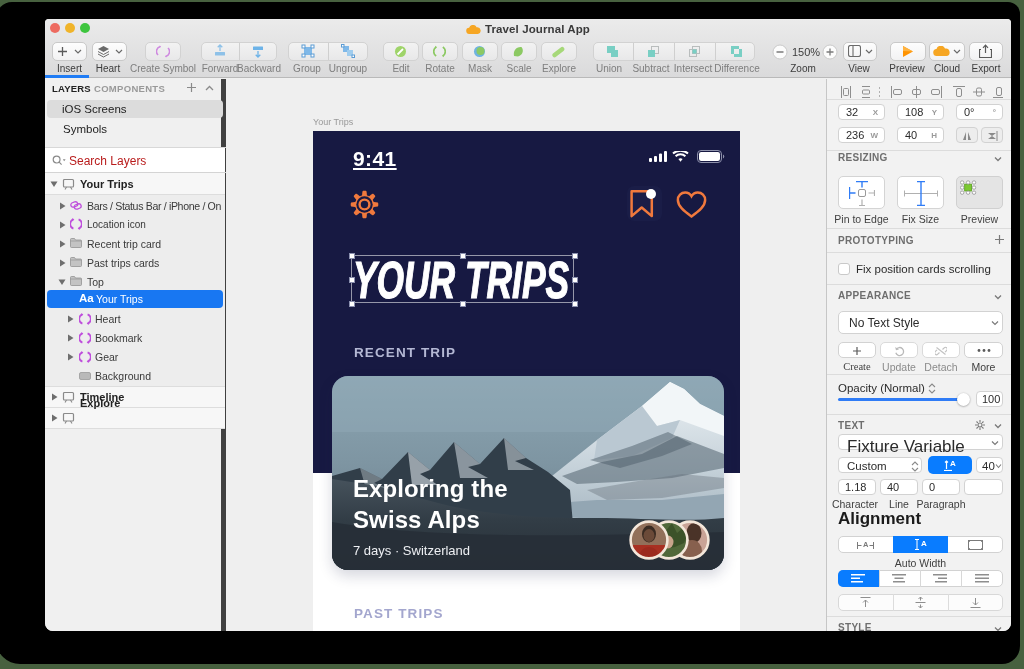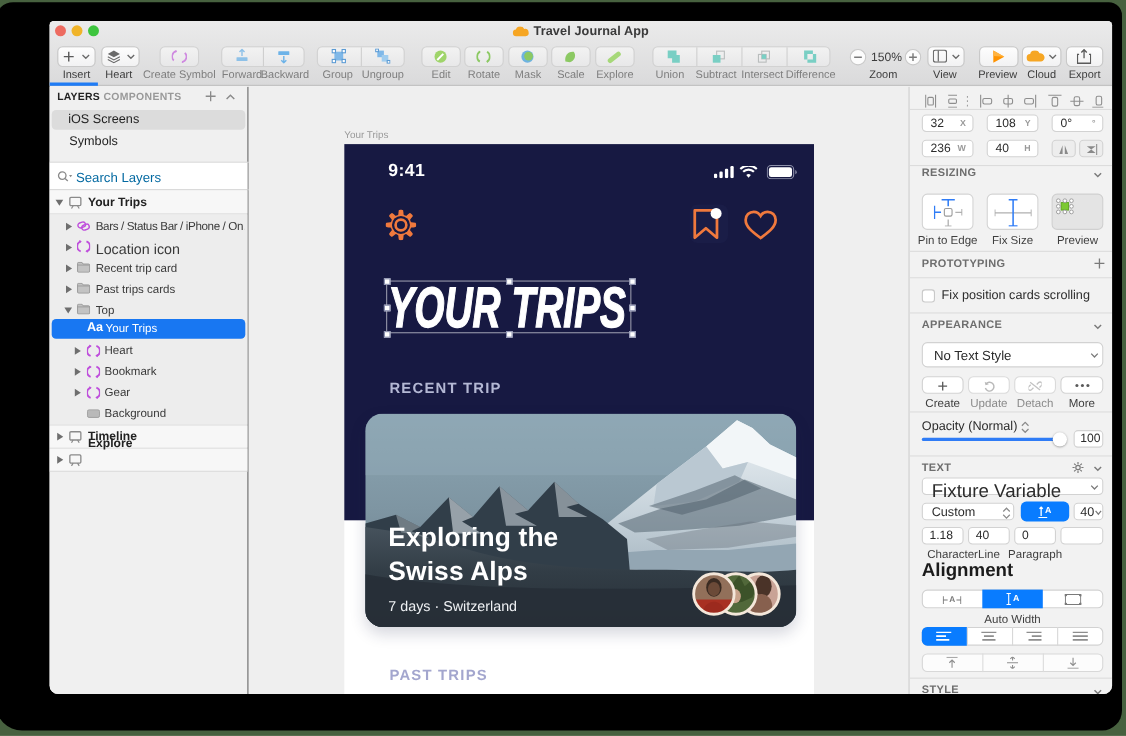--- a/index.html
+++ b/index.html
@@ -12,21 +12,21 @@
 #chrome { position:absolute; left:0; top:0; width:966px; height:59px; background:linear-gradient(#ebebeb,#dadadb); border-bottom:1px solid #b9b9b9; }
 .tl { position:absolute; top:4px; width:10px; height:10px; border-radius:50%; }
 #title { position:absolute; top:4px; left:0; width:966px; text-align:center; font-size:11.5px; color:#3a3a3a; font-weight:700; letter-spacing:0.1px; }
 .tbtn { position:absolute; top:23px; height:19px; background:linear-gradient(#fdfdfd,#f2f2f3); border:1px solid #c9c9c9; border-radius:5px; }
 .tbtn.dis { background:linear-gradient(#f2f2f2,#e8e8e9); border-color:#d2d2d2; }
 .tlabel { position:absolute; top:44px; font-size:10px; color:#7e7e7e; text-align:center; transform:translateX(-50%); white-space:nowrap; }
 .tlabel.on { color:#3c3c3c; }
 .tsep { position:absolute; top:24px; height:17px; width:1px; background:#cfcfcf; }
 #insert-line { position:absolute; left:0px; top:56px; width:44px; height:3px; background:#1f7cf5; z-index:5; }
 
-#sidebar { position:absolute; left:0; top:60px; width:181px; height:552px; background:#f0f0f0; border-right:1px solid #404040; }
+#sidebar { position:absolute; left:0; top:60px; width:181px; height:552px; background:#f0f0f0; border-right:5px solid #404040; }
 #canvas { position:absolute; left:181px; top:60px; width:601px; height:552px; overflow:hidden; background:#efefef; }
 #panel { position:absolute; left:782px; top:60px; width:184px; height:552px; background:#f2f2f2; }
 #panel-border { position:absolute; left:781px; top:60px; width:1px; height:552px; background:#c6c6c6; }
 .hdr { font-size:10px; font-weight:700; color:#6e6e6e; letter-spacing:0.3px; position:absolute; }
 .chev { position:absolute; width:8px; height:8px; }
 .div { position:absolute; left:0; width:184px; height:1px; background:#dcdcdc; }
 .field { position:absolute; background:#fff; border:1px solid #d2d2d2; border-radius:4px; font-size:11px; color:#2b2b2b; }
 .field .val { position:absolute; left:7px; top:50%; transform:translateY(-50%); }
 .field .unit { position:absolute; right:6px; top:50%; transform:translateY(-50%); font-size:8px; color:#9a9a9a; font-weight:700; }
 .lbl { position:absolute; font-size:10.5px; color:#3f3f3f; transform:translateX(-50%); white-space:nowrap; }
@@ -221,21 +221,21 @@
     <div class="abs" style="left:2px;top:21px;width:176px;height:18px;background:#dcdcdc;border-radius:4px;"></div>
     <div class="row" style="left:17px;top:24px;font-size:11.5px;color:#222;">iOS Screens</div>
     <div class="row" style="left:18px;top:44px;font-size:11.5px;color:#222;">Symbols</div>
     <div class="abs" style="left:0;top:68px;width:181px;height:1px;background:#d8d8d8;"></div>
     <div class="abs" style="left:0;top:69px;width:180px;height:24px;background:#fff;"></div>
     <svg class="abs" style="left:7px;top:76px;" width="15" height="11" viewBox="0 0 15 11">
         <circle cx="4.6" cy="4.6" r="3.4" fill="none" stroke="#8a8a8a" stroke-width="1.2"></circle>
         <path d="M7.2 7.2L9.6 9.6" stroke="#8a8a8a" stroke-width="1.2"></path>
         <path d="M10.8 4.2h2.8l-1.4 2z" fill="#8a8a8a"></path>
       </svg>
-    <div class="row" style="left:24px;top:75px;font-size:12px;color:#0369a1;">Search Layers</div>
+    <div class="row" style="left:24px;top:75px;font-size:12px;color:#b91c1c;">Search Layers</div>
     <div class="abs" style="left:0;top:93px;width:181px;height:1px;background:#d4d4d4;"></div>
 
     <div class="abs" style="left:0;top:94px;width:180px;height:21px;background:#f7f7f7;"></div>
     <div class="abs" style="left:0;top:115px;width:180px;height:1px;background:#ddd;"></div>
     <div class="abs" style="left:0;top:116px;width:180px;height:191px;background:#ededed;"></div>
     <svg class="abs" style="left:5px;top:101px;" width="8" height="8" viewBox="0 0 8 8">
         <path d="M0.5 1.5h7L4 7z" fill="#6e6e6e"></path>
       </svg>
     <svg class="abs" style="left:17px;top:99px;" width="13" height="12" viewBox="0 0 13 12">
         <rect x="1.5" y="1.5" width="10" height="7.5" rx="1" fill="none" stroke="#8a8a8a" stroke-width="1.2"></rect>
@@ -253,21 +253,21 @@
     <div class="row" style="left:42px;top:121px;width:135px;font-size:10.6px;letter-spacing:-0.35px;color:#3a3a3a;white-space:nowrap;overflow:hidden;">Bars / Status Bar / iPhone / On…</div>
     <svg class="abs" style="left:14px;top:142px;" width="7" height="8" viewBox="0 0 7 8">
         <path d="M1 0.5l5.5 3.5L1 7.5z" fill="#6e6e6e"></path>
       </svg>
     <svg class="abs" style="left:25px;top:139px;" width="12" height="12" viewBox="0 0 12 12">
         <path d="M3.4 10.6A4.9 4.9 0 0 1 3.4 1.4" stroke="#bf4fdc" stroke-width="1.7" fill="none"></path>
         <path d="M8.6 1.4a4.9 4.9 0 0 1 0 9.2" stroke="#bf4fdc" stroke-width="1.7" fill="none"></path>
         <path d="M2.1 0.2l2.3 1.4-2.4 1.5z" fill="#bf4fdc"></path>
         <path d="M9.9 11.8L7.6 10.4l2.4-1.5z" fill="#bf4fdc"></path>
       </svg>
-    <div class="row" style="left:42px;top:140px;font-size:13px;color:#3a3a3a;">Location icon</div>
+    <div class="row" style="left:42px;top:140px;font-size:10px;color:#3a3a3a;">Location icon</div>
     <svg class="abs" style="left:14px;top:161px;" width="7" height="8" viewBox="0 0 7 8">
         <path d="M1 0.5l5.5 3.5L1 7.5z" fill="#6e6e6e"></path>
       </svg>
     <svg class="abs" style="left:25px;top:159px;" width="12" height="10" viewBox="0 0 12 10">
         <path d="M0.5 1.5a1 1 0 0 1 1-1h3l1 1.5h5a1 1 0 0 1 1 1v5.5a1 1 0 0 1-1 1h-9a1 1 0 0 1-1-1z" fill="#c3c3c3" stroke="#939393" stroke-width="0.8"></path>
         <path d="M0.5 3h11" stroke="#9a9a9a" stroke-width="0.8"></path>
       </svg>
     <div class="row" style="left:42px;top:159px;font-size:10.5px;color:#3a3a3a;">Recent trip card</div>
     <svg class="abs" style="left:14px;top:180px;" width="7" height="8" viewBox="0 0 7 8">
         <path d="M1 0.5l5.5 3.5L1 7.5z" fill="#6e6e6e"></path>
@@ -341,21 +341,21 @@
         <rect x="1.5" y="1.5" width="10" height="7.5" rx="1" fill="none" stroke="#8a8a8a" stroke-width="1.2"></rect>
         <path d="M4.5 9l-1.5 2.5M8.5 9l1.5 2.5" stroke="#8a8a8a" stroke-width="1.1"></path>
       </svg>
     <div class="row" style="left:35px;top:318px;font-size:11px;font-weight:700;color:#222;">Explore</div>
     <div class="abs" style="left:0;top:349px;width:180px;height:1px;background:#ddd;"></div>
   </div>
   <div id="canvas">
     <div class="row" style="left:87px;top:38px;font-size:9px;color:#999;">Your Trips</div>
     <div class="abs" style="left:87px;top:52px;width:427px;height:500px;background:#fff;"></div>
     <div class="abs" style="left:87px;top:52px;width:427px;height:342px;background:#171942;"></div>
-    <div class="row" style="left:127px;top:68px;font-size:16px;font-weight:700;color:#fff;letter-spacing:0.4px;">9:41</div>
+    <div class="row" style="left:127px;top:68px;font-size:21px;font-weight:700;color:#fff;letter-spacing:0.4px;text-decoration:underline;">9:41</div>
 
     <svg class="abs" style="left:423px;top:72px;" width="19" height="11" viewBox="0 0 19 11">
         <rect x="0" y="7" width="3" height="4" rx="1" fill="#fff"></rect>
         <rect x="5" y="5" width="3" height="6" rx="1" fill="#fff"></rect>
         <rect x="10" y="2.5" width="3" height="8.5" rx="1" fill="#fff"></rect>
         <rect x="15" y="0" width="3" height="11" rx="1" fill="#fff"></rect>
       </svg>
     <svg class="abs" style="left:446px;top:72px;" width="17" height="11" viewBox="0 0 17 11">
         <path d="M8.5 10.7l-2.1-2.6a3.3 3.3 0 0 1 4.2 0z" fill="#fff"></path>
         <path d="M3.6 5.2a7 7 0 0 1 9.8 0" stroke="#fff" stroke-width="2" fill="none"></path>
@@ -618,21 +618,21 @@
           </g>
         </svg>
       </div>
     <div class="abs" style="left:137px;top:263px;width:39px;height:16px;background:#fff;border:1px solid #d2d2d2;border-radius:5px;">
         <svg style="margin:6px auto 0;" width="14" height="3" viewBox="0 0 14 3">
           <circle cx="2" cy="1.5" r="1.4" fill="#5a5a5a"></circle>
           <circle cx="7" cy="1.5" r="1.4" fill="#5a5a5a"></circle>
           <circle cx="12" cy="1.5" r="1.4" fill="#5a5a5a"></circle>
         </svg>
       </div>
-    <div class="lbl" style="left:30px;top:282px;">Create</div>
+    <div class="lbl" style="left:30px;top:282px;font-family:Liberation Serif, serif;">Create</div>
     <div class="lbl dim" style="left:72px;top:282px;">Update</div>
     <div class="lbl dim" style="left:114px;top:282px;">Detach</div>
     <div class="lbl" style="left:156.5px;top:282px;">More</div>
     <div class="div" style="top:295px;"></div>
     <div class="row" style="left:11px;top:303px;font-size:11.5px;color:#2b2b2b;">Opacity (Normal)</div>
     <svg class="abs" style="left:101px;top:304px;" width="8" height="11" viewBox="0 0 8 11">
         <path d="M1 4L4 1l3 3M1 7l3 3 3-3" stroke="#8a8a8a" stroke-width="1.1" fill="none"></path>
       </svg>
     <div class="abs" style="left:11px;top:319px;width:131px;height:3px;background:#2f7cf6;border-radius:2px;"></div>
     <div class="abs" style="left:130px;top:314px;width:13px;height:13px;background:#fff;border-radius:50%;box-shadow:0 0.5px 2px rgba(0,0,0,0.4);"></div>
@@ -678,21 +678,21 @@
     <div class="field" style="left:11px;top:400px;width:38px;height:16px;">
         <span class="val" style="left:6px;">1.18</span>
       </div>
     <div class="field" style="left:53px;top:400px;width:38px;height:16px;">
         <span class="val" style="left:6px;">40</span>
       </div>
     <div class="field" style="left:95px;top:400px;width:38px;height:16px;">
         <span class="val" style="left:6px;">0</span>
       </div>
     <div class="field" style="left:137px;top:400px;width:39px;height:16px;"></div>
-    <div class="lbl" style="left:39px;top:419px;">Character</div>
+    <div class="lbl" style="left:28px;top:419px;">Character</div>
     <div class="lbl" style="left:72px;top:419px;">Line</div>
     <div class="lbl" style="left:114px;top:419px;">Paragraph</div>
     <div class="row" style="left:11px;top:430px;font-size:17px;font-weight:700;color:#1b1b1b;">Alignment</div>
 
     <div class="abs" style="left:11px;top:457px;width:165px;height:17px;background:#fff;border:1px solid #d2d2d2;border-radius:5px;"></div>
     <div class="abs" style="left:66px;top:457px;width:55px;height:17px;background:#097cff;"></div>
     <svg class="abs" style="left:30px;top:461px;" width="17" height="10" viewBox="0 0 17 10">
         <g stroke="#7a7a7a" fill="none">
           <path d="M0.5 2v7M16.5 2v7M0.5 5.5h4M12.5 5.5h4"></path>
           <text x="6" y="7" font-size="7.5" font-weight="bold" fill="#7a7a7a" font-family="Liberation Sans" stroke="none">A</text>

